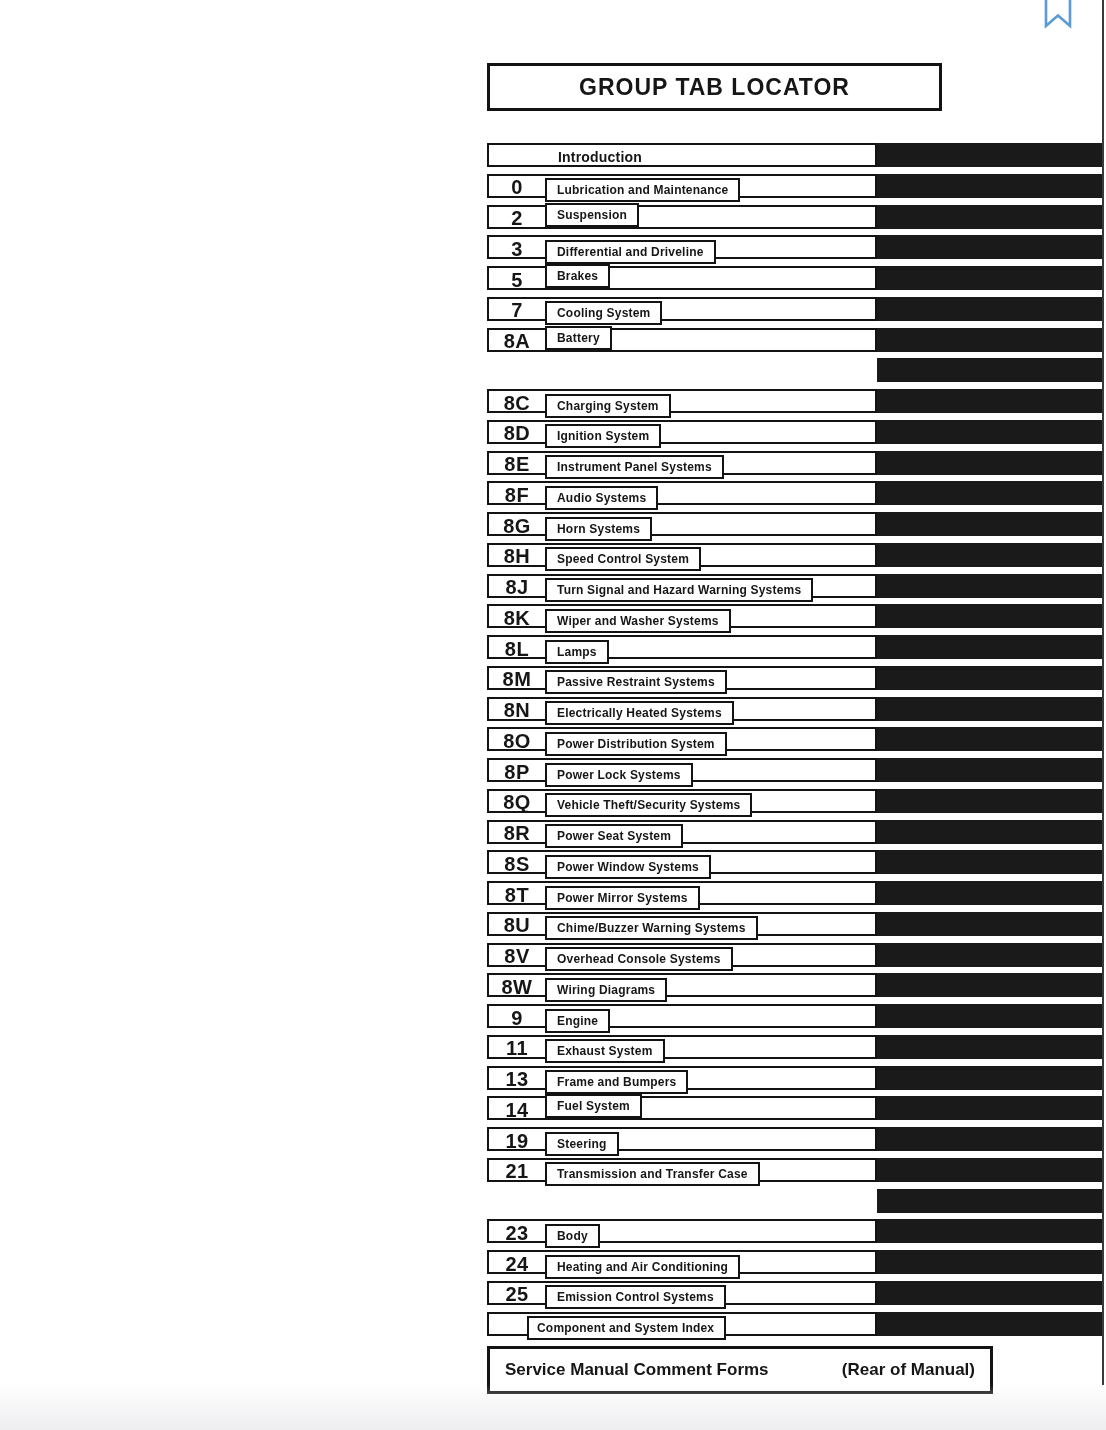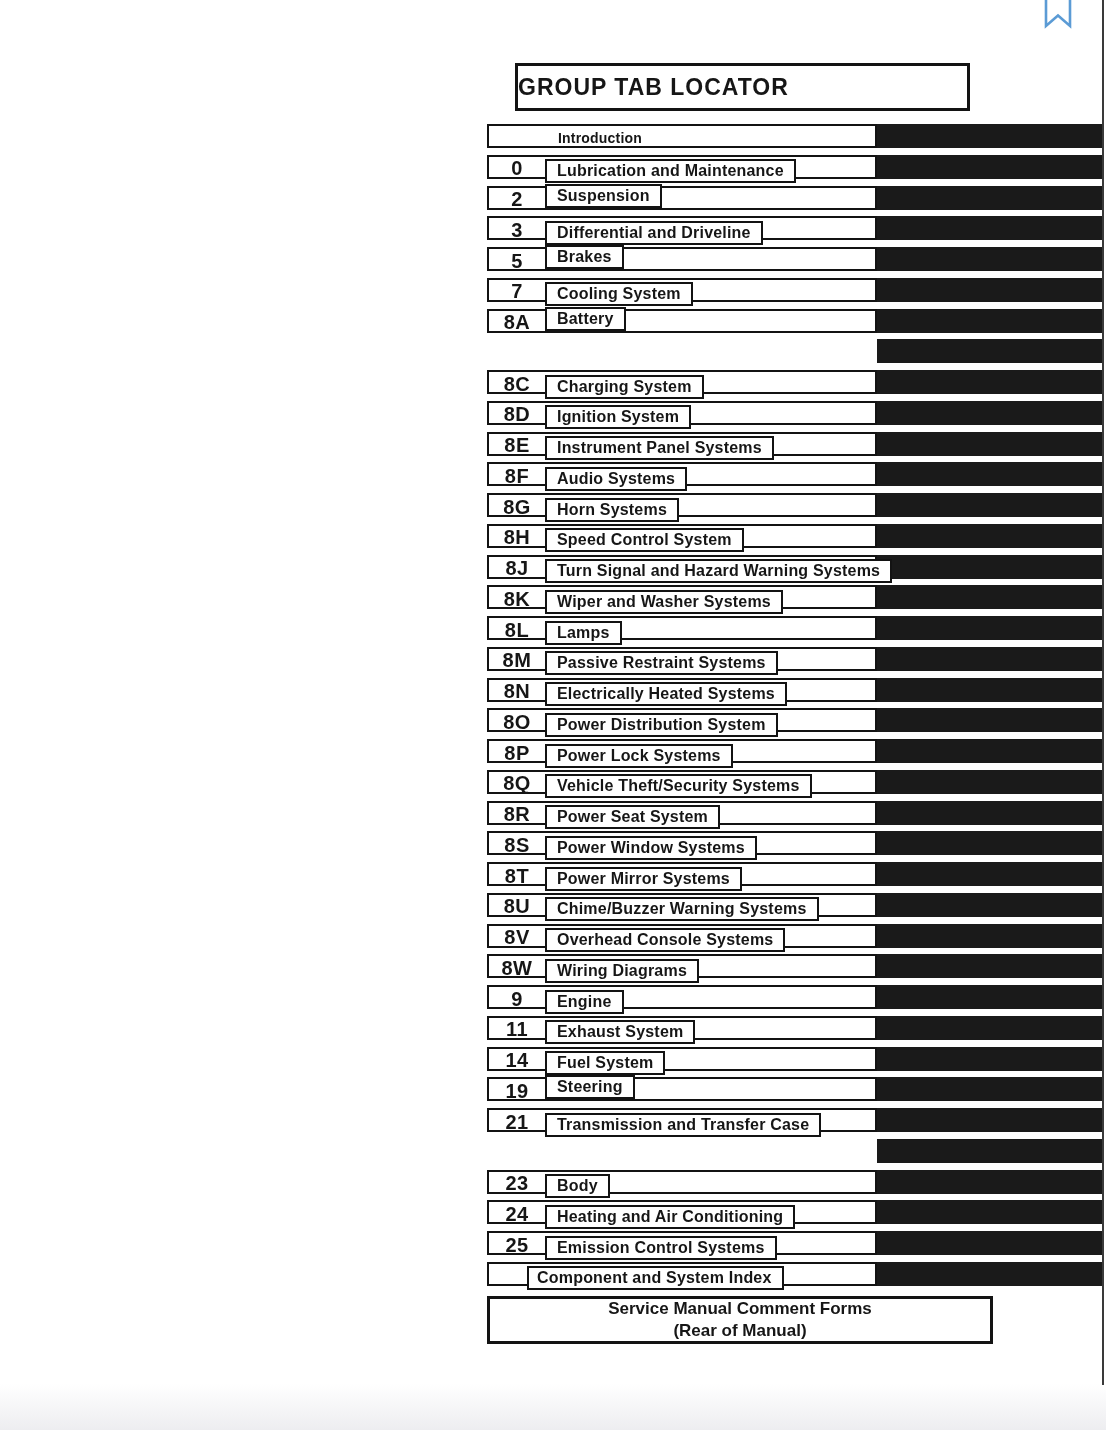--- a/index.html
+++ b/index.html
@@ -28,27 +28,27 @@
   .content {
     position: absolute;
     left: 487px; top: 63px;
     width: 616px;
   }
   .title-box {
     width: 455px; height: 48px;
     border: 3px solid #131313;
     box-sizing: border-box;
     background: #fff;
-    display: flex; align-items: center; 
-    font-size: 23px; font-weight: bold; letter-spacing: 1px; margin-left: 28px;
+    display: flex; align-items: center; justify-content: center;
+    font-size: 23px; font-weight: bold; letter-spacing: 1px;
   }
   .rows {
     display: flex; flex-direction: column;
     gap: 6.75px;
-    margin-top: 13px;
+    margin-top: 32px;
     width: 616px;
   }
   .row { position: relative; height: 24px; width: 616px; }
   .row-band {
     position: absolute; left: 0; top: 0;
     width: 390px; height: 24px;
     border: 2px solid #131313;
     box-sizing: border-box;
     background: #fff;
   }
@@ -59,21 +59,21 @@
     font-size: 20px; font-weight: bold; letter-spacing: 0.5px;
   }
   .label-box {
     position: absolute; left: 56px; top: 2.5px;
     height: 24px;
     border: 2px solid #131313;
     box-sizing: border-box;
     background: #fff;
     display: flex; align-items: center;
     padding: 0 10px;
-    font-size: 16px; font-weight: bold;
+    font-size: 12px; font-weight: bold;
     white-space: nowrap;
     letter-spacing: 0.2px;
     z-index: 2;
   }
   .label-plain {
     position: absolute; left: 69px; top: 0;
     height: 24px;
     display: flex; align-items: center;
     font-size: 14px; font-weight: bold;
     white-space: nowrap;
@@ -92,21 +92,21 @@
     background: #1a1a1a;
   }
   .comment-box {
     margin-top: 10px;
     width: 506px; height: 48px;
     border: 3px solid #131313;
     box-sizing: border-box;
     background: #fff;
     display: flex; align-items: center; justify-content: space-between;
     padding: 0 15px;
-    font-size: 17px; font-weight: bold; flex-direction: column;
+    font-size: 17px; font-weight: bold;
   }
   .bottom-fade {
     position: absolute; left: 0; bottom: 0;
     width: 100%; height: 46px;
     background: linear-gradient(to bottom, rgba(238,238,241,0), #ededf0);
     pointer-events: none;
   }
 </style>
 </head>
 <body>
@@ -323,20 +323,27 @@
         </div>
         <div class="row">
           <div class="row-band">
             <span class="num">11</span>
             <span class="label-box">Exhaust System</span>
           </div>
           <div class="tab"></div>
         </div>
         <div class="row">
           <div class="row-band">
+            <span class="num">13</span>
+            <span class="label-box">Frame and Bumpers</span>
+          </div>
+          <div class="tab"></div>
+        </div>
+        <div class="row">
+          <div class="row-band">
             <span class="num">14</span>
             <span class="label-box">Fuel System</span>
           </div>
           <div class="tab"></div>
         </div>
         <div class="row">
           <div class="row-band">
             <span class="num">19</span>
             <span class="label-box">Steering</span>
           </div>

